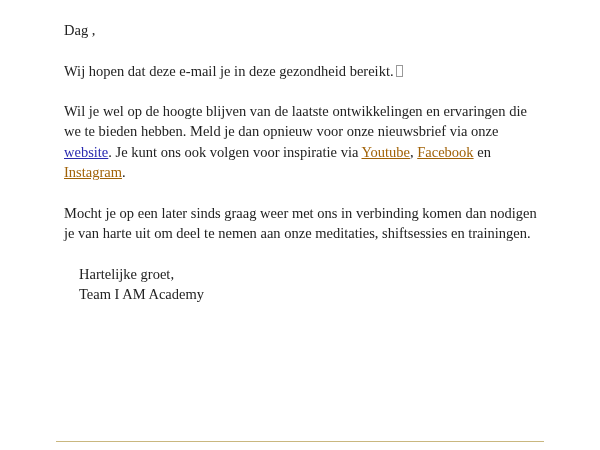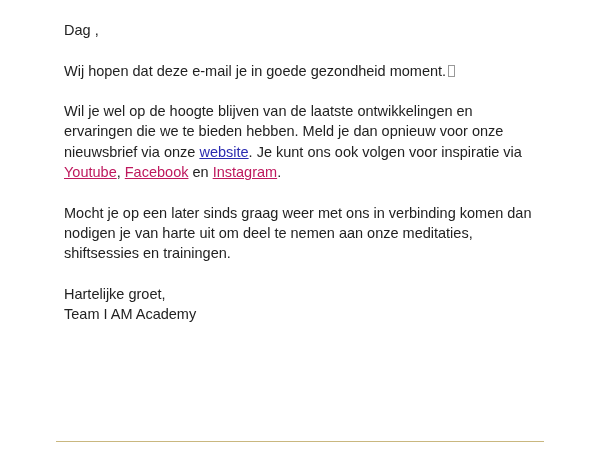--- a/index.html
+++ b/index.html
@@ -15,29 +15,30 @@
       font-family: "Liberation Sans", sans-serif;
       font-size: 14.5px;
       color: #222222;
     }
     .email-body {
       position: absolute;
       left: 64px;
       top: 20px;
       width: 480px;
       line-height: 20.3px;
+      font-family: Liberation Serif, serif;
     }
     .para {
       margin: 0 0 20.3px 0;
     }
     a.link {
       text-decoration: underline;
     }
     a.link-website { color: #1a0dab; color: #2a2ab0; }
-    a.link-social { color: #be185d; }
+    a.link-social { color: #a16207; }
     .divider {
       position: absolute;
       left: 56px;
       top: 441px;
       width: 488px;
       height: 1px;
       background: #c9b77f;
     }
     .tofu {
       display: inline-block;
@@ -47,23 +48,23 @@
       vertical-align: -1px;
       margin-left: 2px;
     }
   </style>
 </head>
 <body>
 
 <div class="email-body">
   <p class="para">Dag ,</p>
 
-  <p class="para"><span>Wij hopen dat deze e-mail je in goede gezondheid moment.</span><span class="tofu"></span></p>
+  <p class="para"><span>Wij hopen dat deze e-mail je in deze gezondheid bereikt.</span><span class="tofu"></span></p>
 
 
   <p class="para"><span>Wil je wel op de hoogte blijven van de laatste ontwikkelingen en ervaringen die we te bieden hebben. Meld je dan opnieuw voor onze nieuwsbrief via onze </span><a class="link link-website" href="#">website</a><span>. Je kunt ons ook volgen voor inspiratie via </span><a class="link link-social" href="#">Youtube</a><span>, </span><a class="link link-social" href="#">Facebook</a><span> en </span><a class="link link-social" href="#">Instagram</a><span>.</span></p>
 
   <p class="para">Mocht je op een later sinds graag weer met ons in verbinding komen dan nodigen je van harte uit om deel te nemen aan onze meditaties, shiftsessies en trainingen.</p>
 
-  <p class="para" style="margin:0;"><span>Hartelijke groet,</span><br><span>Team I AM Academy</span></p>
+  <p class="para" style="margin:15px;"><span>Hartelijke groet,</span><br><span>Team I AM Academy</span></p>
 </div>
 
 <div class="divider"></div>
 
 </body></html>

